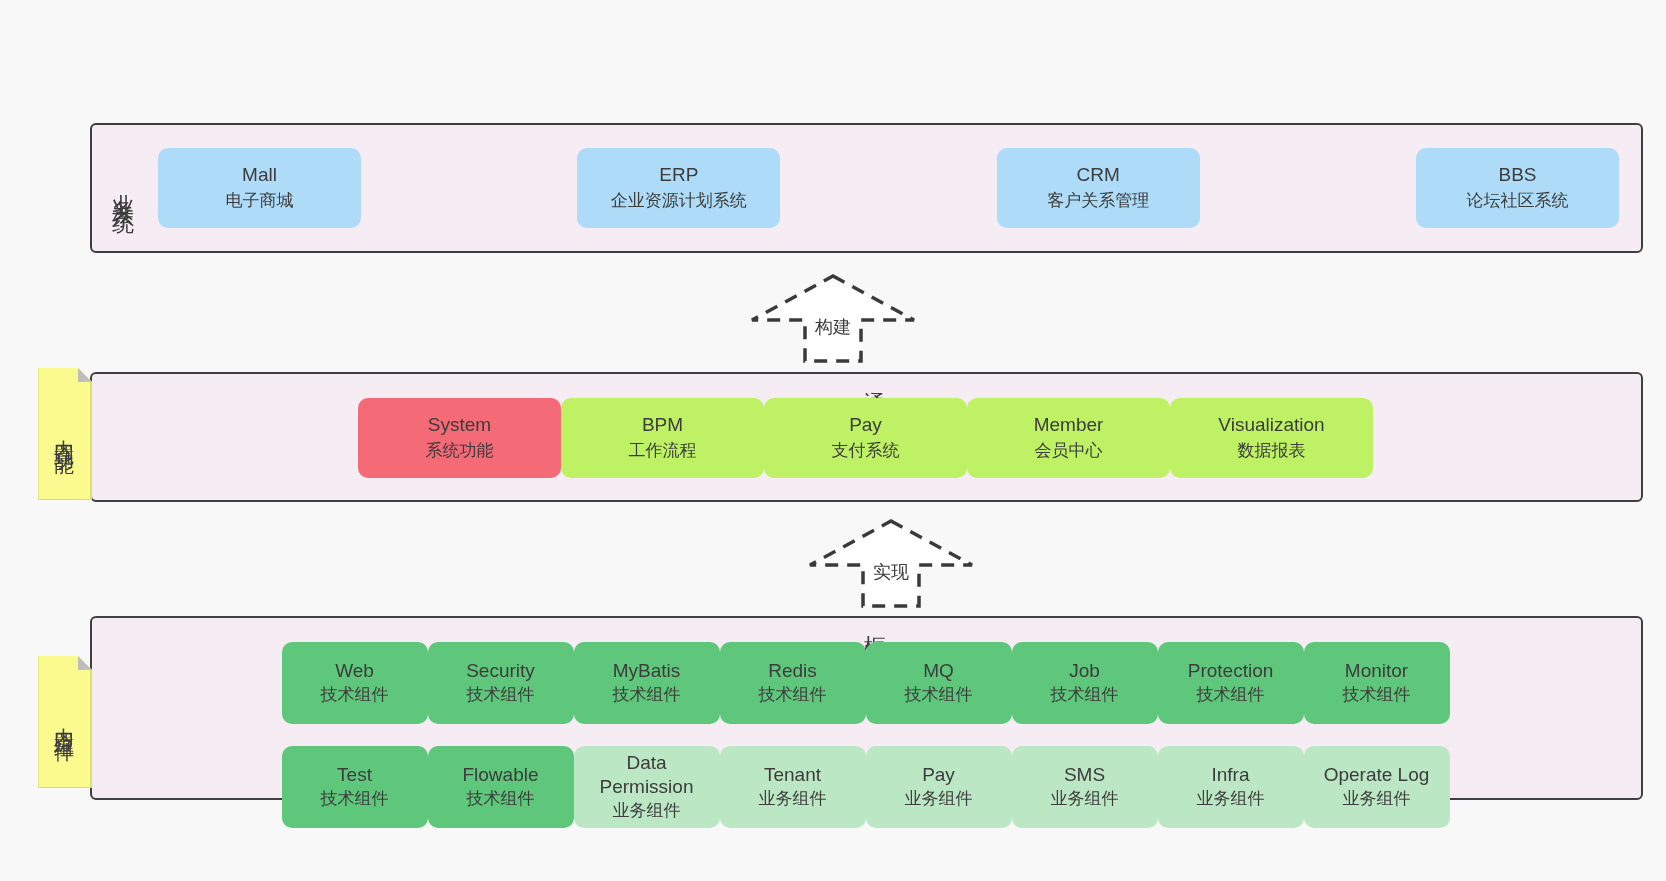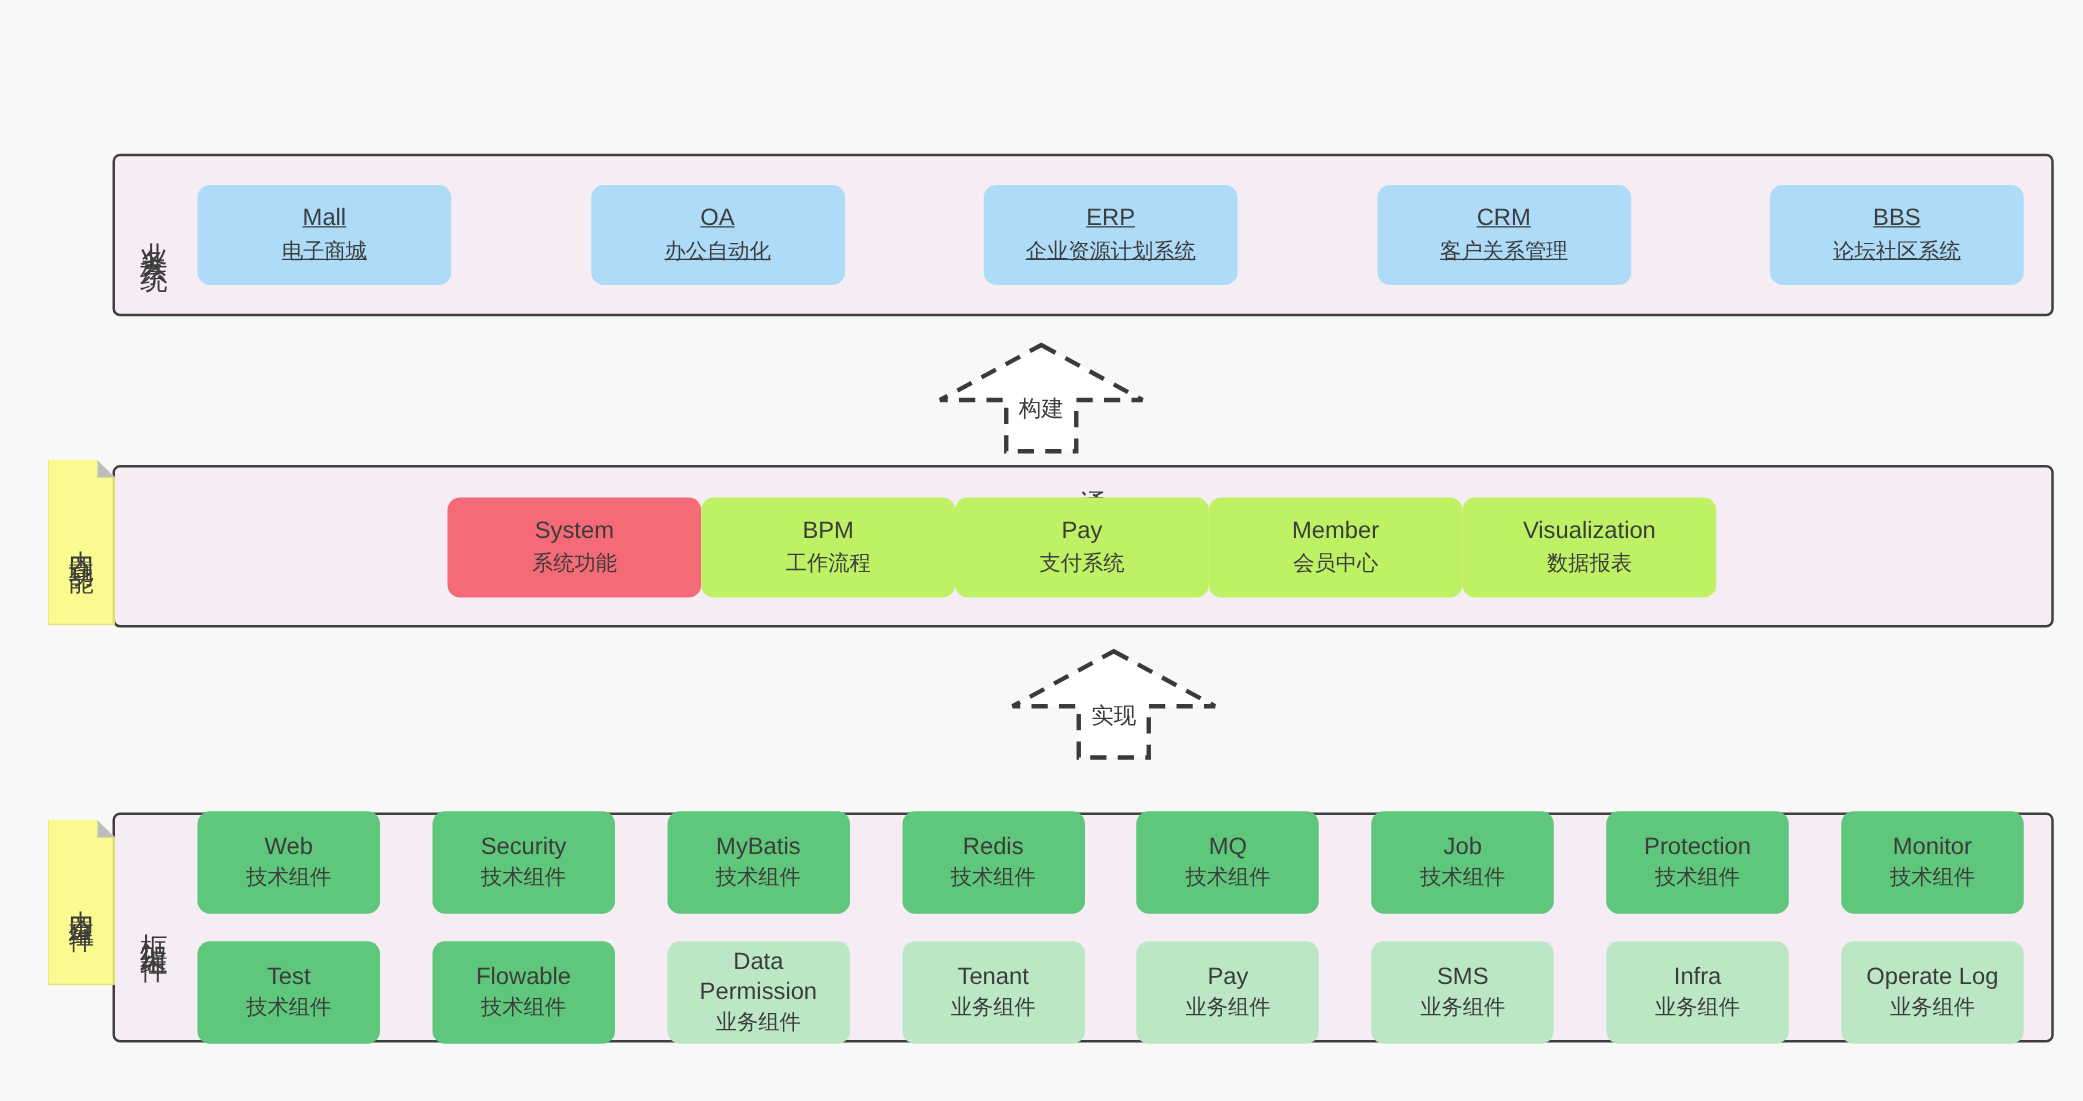--- a/index.html
+++ b/index.html
@@ -14,21 +14,21 @@
   }
   .layer{
     position:absolute;left:90px;width:1553px;
     background:#f6ecf4;
     border:2px solid #3f3f3f;border-radius:6px;
     box-sizing:border-box;
     display:flex;align-items:center;
   }
   .layer1{top:123px;height:130px;}
   .layer2{top:372px;height:130px;flex-direction:column;}
-  .layer3{top:650px;height:184px;}
+  .layer3{top:616px;height:184px;flex-direction:column;}
   .layer-label{
     writing-mode:vertical-rl;text-orientation:upright;
     font-size:22px;letter-spacing:6px;color:#3c3c3c;
     margin-left:16px;white-space:nowrap;
   }
   .boxes{
     flex:1;display:flex;justify-content:space-between;
     margin:0 22px 0 20px;
   }
   .boxes-col{
@@ -38,21 +38,21 @@
   .box{
     width:203px;height:80px;border-radius:10px;
     display:flex;flex-direction:column;align-items:center;justify-content:center;
     text-align:center;box-sizing:border-box;padding:0 8px;
   }
   .box .en{font-size:19px;line-height:26px;}
   .box .zh{font-size:17px;line-height:26px;}
   .box.small{width:146px;height:82px;}
   .box.small .en{line-height:24px;}
   .box.small .zh{line-height:24px;text-align:center;}
-  .blue{background:#aedcf8;text-decoration:underline;}
+  .blue{background:#aedcf8;}
   .red{background:#f46a76;}
   .pink{background:#bef264;}
   .green{background:#5fc77b;}
   .green-light{background:#bce7c5;}
   .sticky{
     position:absolute;left:38px;width:54px;height:132px;
     background:#fafa8e;
     clip-path:polygon(0 0,calc(100% - 14px) 0,100% 14px,100% 100%,0 100%);
     box-shadow:inset -2px 0 0 #dede75, inset 0 -1px 0 #dede75, inset 1px 0 0 #e6e67f;
     display:flex;align-items:center;justify-content:center;
@@ -83,24 +83,20 @@
 <body>
 
 <div class="layer layer1">
   <div class="layer-label">业务系统</div>
   <div class="boxes">
     <div class="box blue">
       <div class="en">Mall</div>
       <div class="zh">电子商城</div>
     </div>
     <div class="box blue">
-      <div class="en">OA</div>
-      <div class="zh">办公自动化</div>
-    </div>
-    <div class="box blue">
       <div class="en">ERP</div>
       <div class="zh">企业资源计划系统</div>
     </div>
     <div class="box blue">
       <div class="en">CRM</div>
       <div class="zh">客户关系管理</div>
     </div>
     <div class="box blue">
       <div class="en">BBS</div>
       <div class="zh">论坛社区系统</div>

